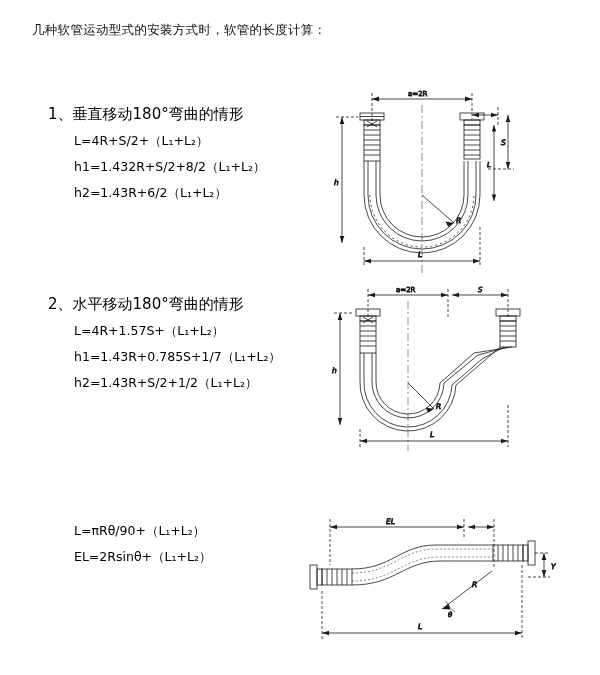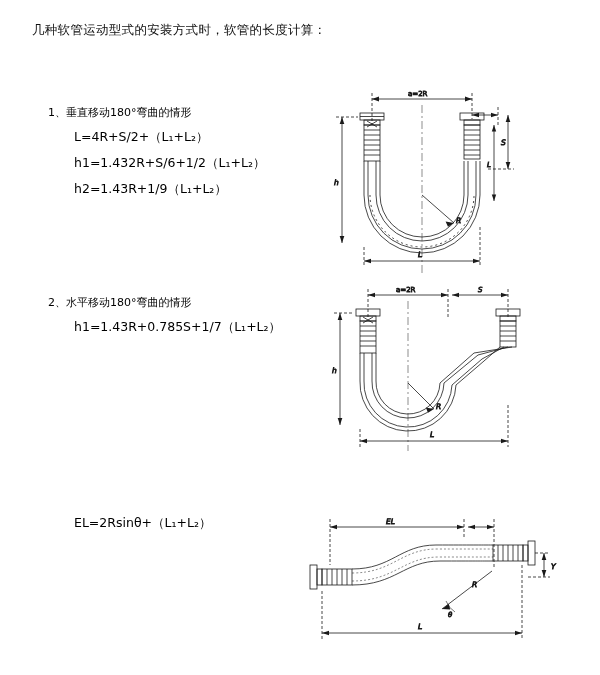--- a/index.html
+++ b/index.html
@@ -36,27 +36,27 @@
   .sec1 { top: 105px; }
   .sec2 { top: 295px; }
   .sec3 { top: 515px; }
 
   .text-col {
     position: absolute;
     left: 48px;
     width: 270px;
   }
   .sec-title {
-    font-size: 11px;
+    font-size: 15px;
     margin-bottom: 9px;
     white-space: nowrap;
   }
   .formula {
     font-size: 12.5px;
-    margin: 0 0 9px 26px;
+    margin: 8px 0 9px 26px;
     white-space: nowrap;
   }
   .fig {
     position: absolute;
   }
   .fig1 { left: 312px; top: -28px; }
   .fig2 { left: 312px; top: -20px; }
   .fig3 { left: 296px; top: -10px; }
 
   svg text {
@@ -68,22 +68,22 @@
 <body>
 
 <div class="page">
 
   <div class="intro">几种软管运动型式的安装方式时，软管的长度计算：</div>
 
   <div class="section sec1">
     <div class="text-col">
       <div class="sec-title">1、垂直移动180°弯曲的情形</div>
       <div class="formula">L=4R+S/2+（L₁+L₂）</div>
-      <div class="formula">h1=1.432R+S/6+1/2（L₁+L₂）</div>
-      <div class="formula">h2=1.43R+1/9（L₁+L₂）</div>
+      <div class="formula">h1=1.432R+S/2+8/2（L₁+L₂）</div>
+      <div class="formula">h2=1.43R+6/2（L₁+L₂）</div>
     </div>
 
     <div class="fig fig1">
       <svg width="260" height="210" viewBox="0 0 260 210">
         <g stroke="#1a1a1a" fill="none" stroke-width="0.8">
 
           <line x1="60" y1="22" x2="160" y2="22"></line>
           <path d="M60 22 l7 -2.4 v4.8 z" fill="#1a1a1a" stroke="none"></path>
           <path d="M160 22 l-7 -2.4 v4.8 z" fill="#1a1a1a" stroke="none"></path>
           <line x1="60" y1="16" x2="60" y2="48" stroke-dasharray="3,2"></line>
@@ -157,21 +157,23 @@
 
           <line x1="110" y1="28" x2="110" y2="196" stroke-dasharray="8,3,2,3" stroke-width="0.5"></line>
         </g>
       </svg>
     </div>
   </div>
 
   <div class="section sec2">
     <div class="text-col">
       <div class="sec-title">2、水平移动180°弯曲的情形</div>
+      <div class="formula">L=4R+1.57S+（L₁+L₂）</div>
       <div class="formula">h1=1.43R+0.785S+1/7（L₁+L₂）</div>
+      <div class="formula">h2=1.43R+S/2+1/2（L₁+L₂）</div>
     </div>
 
     <div class="fig fig2">
       <svg width="260" height="190" viewBox="0 0 260 190">
         <g stroke="#1a1a1a" fill="none" stroke-width="0.8">
 
           <line x1="56" y1="20" x2="136" y2="20"></line>
           <path d="M56 20 l7 -2.3 v4.6 z" fill="#1a1a1a" stroke="none"></path>
           <path d="M136 20 l-7 -2.3 v4.6 z" fill="#1a1a1a" stroke="none"></path>
           <line x1="56" y1="14" x2="56" y2="44" stroke-dasharray="3,2"></line>
@@ -226,20 +228,21 @@
           <text x="118" y="162" font-size="7.5" font-style="italic">L</text>
 
           <line x1="96" y1="26" x2="96" y2="176" stroke-dasharray="8,3,2,3" stroke-width="0.5"></line>
         </g>
       </svg>
     </div>
   </div>
 
   <div class="section sec3">
     <div class="text-col">
+      <div class="formula">L=πRθ/90+（L₁+L₂）</div>
       <div class="formula">EL=2Rsinθ+（L₁+L₂）</div>
     </div>
 
     <div class="fig fig3">
       <svg width="280" height="150" viewBox="0 0 280 150">
         <g stroke="#1a1a1a" fill="none" stroke-width="0.8">
 
           <line x1="34" y1="22" x2="168" y2="22"></line>
           <path d="M34 22 l7 -2.3 v4.6 z" fill="#1a1a1a" stroke="none"></path>
           <path d="M168 22 l-7 -2.3 v4.6 z" fill="#1a1a1a" stroke="none"></path>

